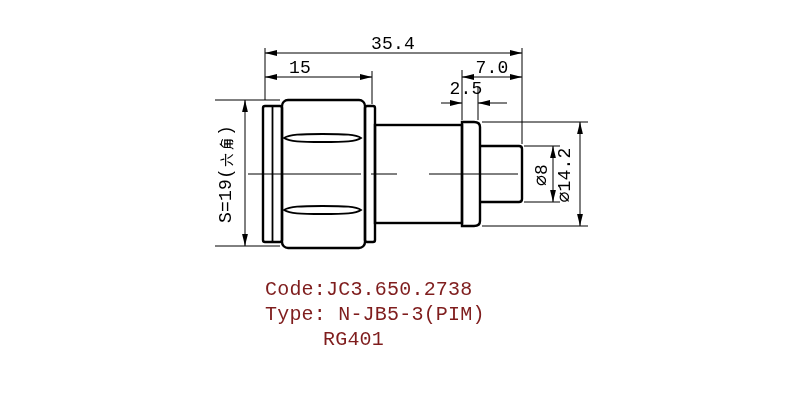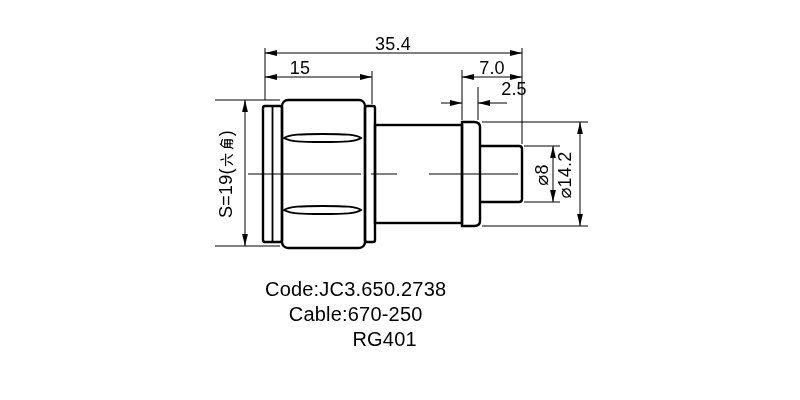--- a/index.html
+++ b/index.html
@@ -1,34 +1,34 @@
 <!DOCTYPE html>
 <html><head>
 <meta charset="utf-8">
 <style>
   html,body{margin:0;padding:0;background:#fff;}
   .stage{
     position:relative;width:800px;height:400px;background:#ffffff;overflow:hidden;
-    font-family:Liberation Sans, sans-serif;color:#111;
+    font-family:Liberation Mono, monospace;color:#111;
   }
   .stage svg{position:absolute;left:0;top:0;}
   .thin{stroke:#000;stroke-width:1;fill:none;}
   .thick{stroke:#000;stroke-width:2.4;fill:none;}
   .thick2{stroke:#000;stroke-width:1.8;fill:none;}
   .lbl{
     position:absolute;font-size:18px;line-height:1;white-space:nowrap;
     transform:translate(-50%,-50%);letter-spacing:.2px;color:#000;
   }
   .lbl.rot{transform:translate(-50%,-50%) rotate(-90deg);}
   .hexlbl{display:flex;align-items:center;gap:1px;}
   .hexlbl svg{position:static;display:block;}
   .kanji{stroke:#000;stroke-width:1.3;fill:none;stroke-linecap:round;}
   .partinfo{
     position:absolute;left:265px;top:277px;font-size:20px;line-height:25px;
-    color:#000000;letter-spacing:.2px;text-align:center;
+    color:#7f1d1d;letter-spacing:.2px;
   }
   .partinfo .indent{padding-left:58px;}
 </style>
 </head>
 <body>
 
 <div class="stage">
 
   <svg width="800" height="400" viewBox="0 0 800 400">
     <defs>
@@ -75,21 +75,21 @@
       <rect class="thick" x="365" y="106" width="10" height="136" rx="2"></rect>
       <rect class="thick" x="375" y="125" width="87" height="98"></rect>
       <path class="thick" d="M462,122 L474,122 Q480,122 480,127 L480,221 Q480,226 474,226 L462,226 Z"></path>
       <path class="thick" d="M480,146 L519,146 Q522,146 522,149 L522,199 Q522,202 519,202 L480,202"></path>
     </g>
   </svg>
 
   <div class="lbl" style="left:393px;top:44px;">35.4</div>
   <div class="lbl" style="left:300px;top:68px;">15</div>
   <div class="lbl" style="left:492px;top:68px;">7.0</div>
-  <div class="lbl" style="left:466px;top:89px;margin-left:48px;">2.5</div>
+  <div class="lbl" style="left:466px;top:89px;">2.5</div>
   <div class="lbl rot" style="left:542px;top:175px;">⌀8</div>
   <div class="lbl rot" style="left:565px;top:175px;">⌀14.2</div>
 
   <div class="lbl rot hexlbl" style="left:226px;top:174px;">
     <span>S=19(</span>
     <span title="六角" style="display:flex;gap:2px;">
       <svg width="14" height="15" viewBox="0 0 16 16">
         <g class="kanji">
           <path d="M8,1.5 L9,5"></path>
           <path d="M1.5,7 L14.5,7"></path>
@@ -108,17 +108,17 @@
           <path d="M4,12 L12.5,12"></path>
           <path d="M8.2,6 L8.2,15"></path>
         </g>
       </svg>
     </span>
     <span>)</span>
   </div>
 
   <div class="partinfo">
     <div>Code:JC3.650.2738</div>
-    <div>Cable:670-250</div>
+    <div>Type: N-JB5-3(PIM)</div>
     <div class="indent">RG401</div>
   </div>
 
 </div>
 
 </body></html>

